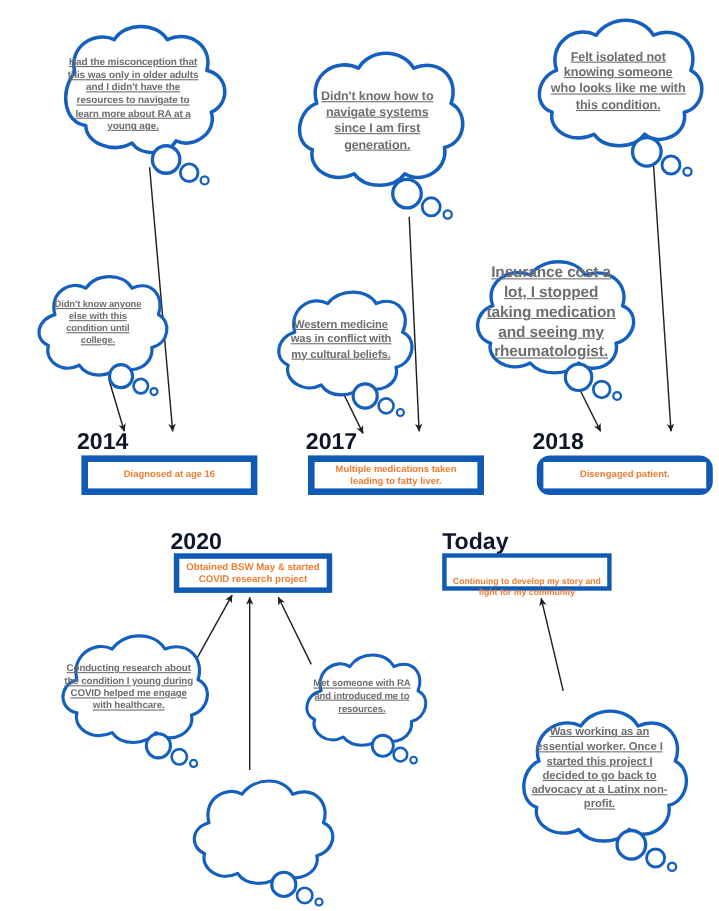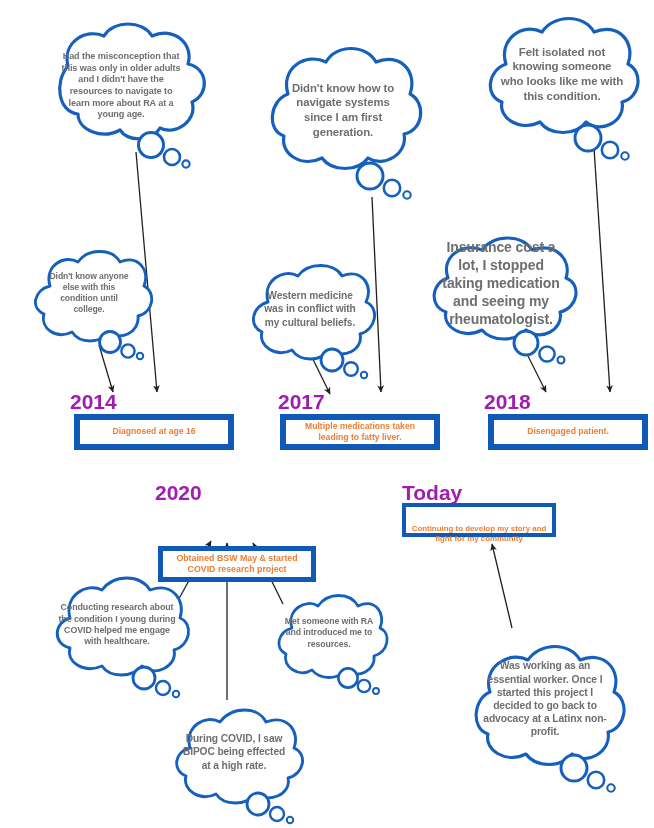--- a/index.html
+++ b/index.html
@@ -18,27 +18,27 @@
   
   .bubble{position:absolute;}
   .bubble svg{position:absolute;left:0;top:0;overflow:visible;}
   .bubble .txt{
     position:absolute;
     color:#6d6e70;
     font-weight:bold;
     text-align:center;
     line-height:1.28;
     letter-spacing:-0.1px;
-    display:flex;align-items:center;justify-content:center;
+    display:flex;align-items:center;justify-content:center;text-decoration:underline;
   }
 
   
   .year{
     position:absolute;
-    color:#a21caf;
+    color:#0f172a;
     font-weight:bold;
     letter-spacing:0px;
     white-space:nowrap;
   }
 
   
   .milestone{
     position:absolute;
     background:#1059B5;
     display:flex;align-items:center;justify-content:center;
@@ -191,21 +191,20 @@
 
   <div class="bubble" style="left:168px;top:704px;width:136px;height:118px;">
     <svg width="136" height="118" viewBox="0 0 136 118">
       <path d="M22,44 C16,22 38,10 52,18 C64,2 90,2 98,18 C120,10 132,28 126,44
                C140,50 136,70 120,74 C124,90 100,100 88,90 C78,102 56,102 48,90
                C32,98 14,86 18,72 C4,66 6,48 22,44 Z" fill="#ffffff" stroke="#1560BD" stroke-width="2.9" stroke-linejoin="round"></path>
       <circle cx="90" cy="100" r="11" fill="#ffffff" stroke="#1560BD" stroke-width="2.8"></circle>
       <circle cx="109" cy="110" r="7" fill="#ffffff" stroke="#1560BD" stroke-width="2.4"></circle>
       <circle cx="122" cy="116" r="3.2" fill="#ffffff" stroke="#1560BD" stroke-width="2"></circle>
     </svg>
-    <div class="txt" style="left:14px;top:18px;width:104px;height:60px;font-size:10.2px;">During COVID, I saw BIPOC being effected at a high rate.</div>
   </div>
 
   <div class="bubble" style="left:462px;top:636px;width:168px;height:158px;">
     <svg width="168" height="158" viewBox="0 0 168 158">
       <path d="M28,56 C20,32 46,14 66,24 C78,6 108,6 118,24 C142,14 160,34 152,56
                C168,64 164,92 146,96 C150,116 124,130 110,118 C100,132 74,132 64,118
                C44,128 22,114 26,98 C8,92 12,62 28,56 Z" fill="#ffffff" stroke="#1560BD" stroke-width="3.1" stroke-linejoin="round"></path>
       <circle cx="112" cy="132" r="13" fill="#ffffff" stroke="#1560BD" stroke-width="3"></circle>
       <circle cx="134" cy="144" r="8.2" fill="#ffffff" stroke="#1560BD" stroke-width="2.6"></circle>
       <circle cx="149" cy="152" r="3.7" fill="#ffffff" stroke="#1560BD" stroke-width="2.1"></circle>
@@ -224,27 +223,27 @@
       <div class="ms-text" style="font-size:8.6px;">Diagnosed at age 16</div>
     </div>
   </div>
 
   <div class="milestone" style="left:280px;top:414px;width:160px;height:36px;padding:6px;">
     <div class="inner">
       <div class="ms-text" style="font-size:8.6px;">Multiple medications taken leading to fatty liver.</div>
     </div>
   </div>
 
-  <div class="milestone" style="left:488px;top:414px;width:160px;height:36px;padding:6px;">
+  <div class="milestone" style="left:488px;top:414px;width:160px;height:36px;padding:6px;border-radius:12px;">
     <div class="inner">
       <div class="ms-text" style="font-size:8.6px;">Disengaged patient.</div>
     </div>
   </div>
 
-  <div class="milestone" style="left:158px;top:503px;width:158px;height:36px;padding:5px;margin-top:43px;">
+  <div class="milestone" style="left:158px;top:503px;width:144px;height:36px;padding:5px;">
     <div class="inner">
       <div class="ms-text" style="font-size:8.8px;">Obtained BSW May &amp; started COVID research project</div>
     </div>
   </div>
 
   <div class="milestone" style="left:402px;top:503px;width:154px;height:34px;padding:4px;">
     <div class="inner">
       <div class="ms-text" style="font-size:7.9px;margin-top:28px;">Continuing to develop my story and fight for my community</div>
     </div>
   </div>

